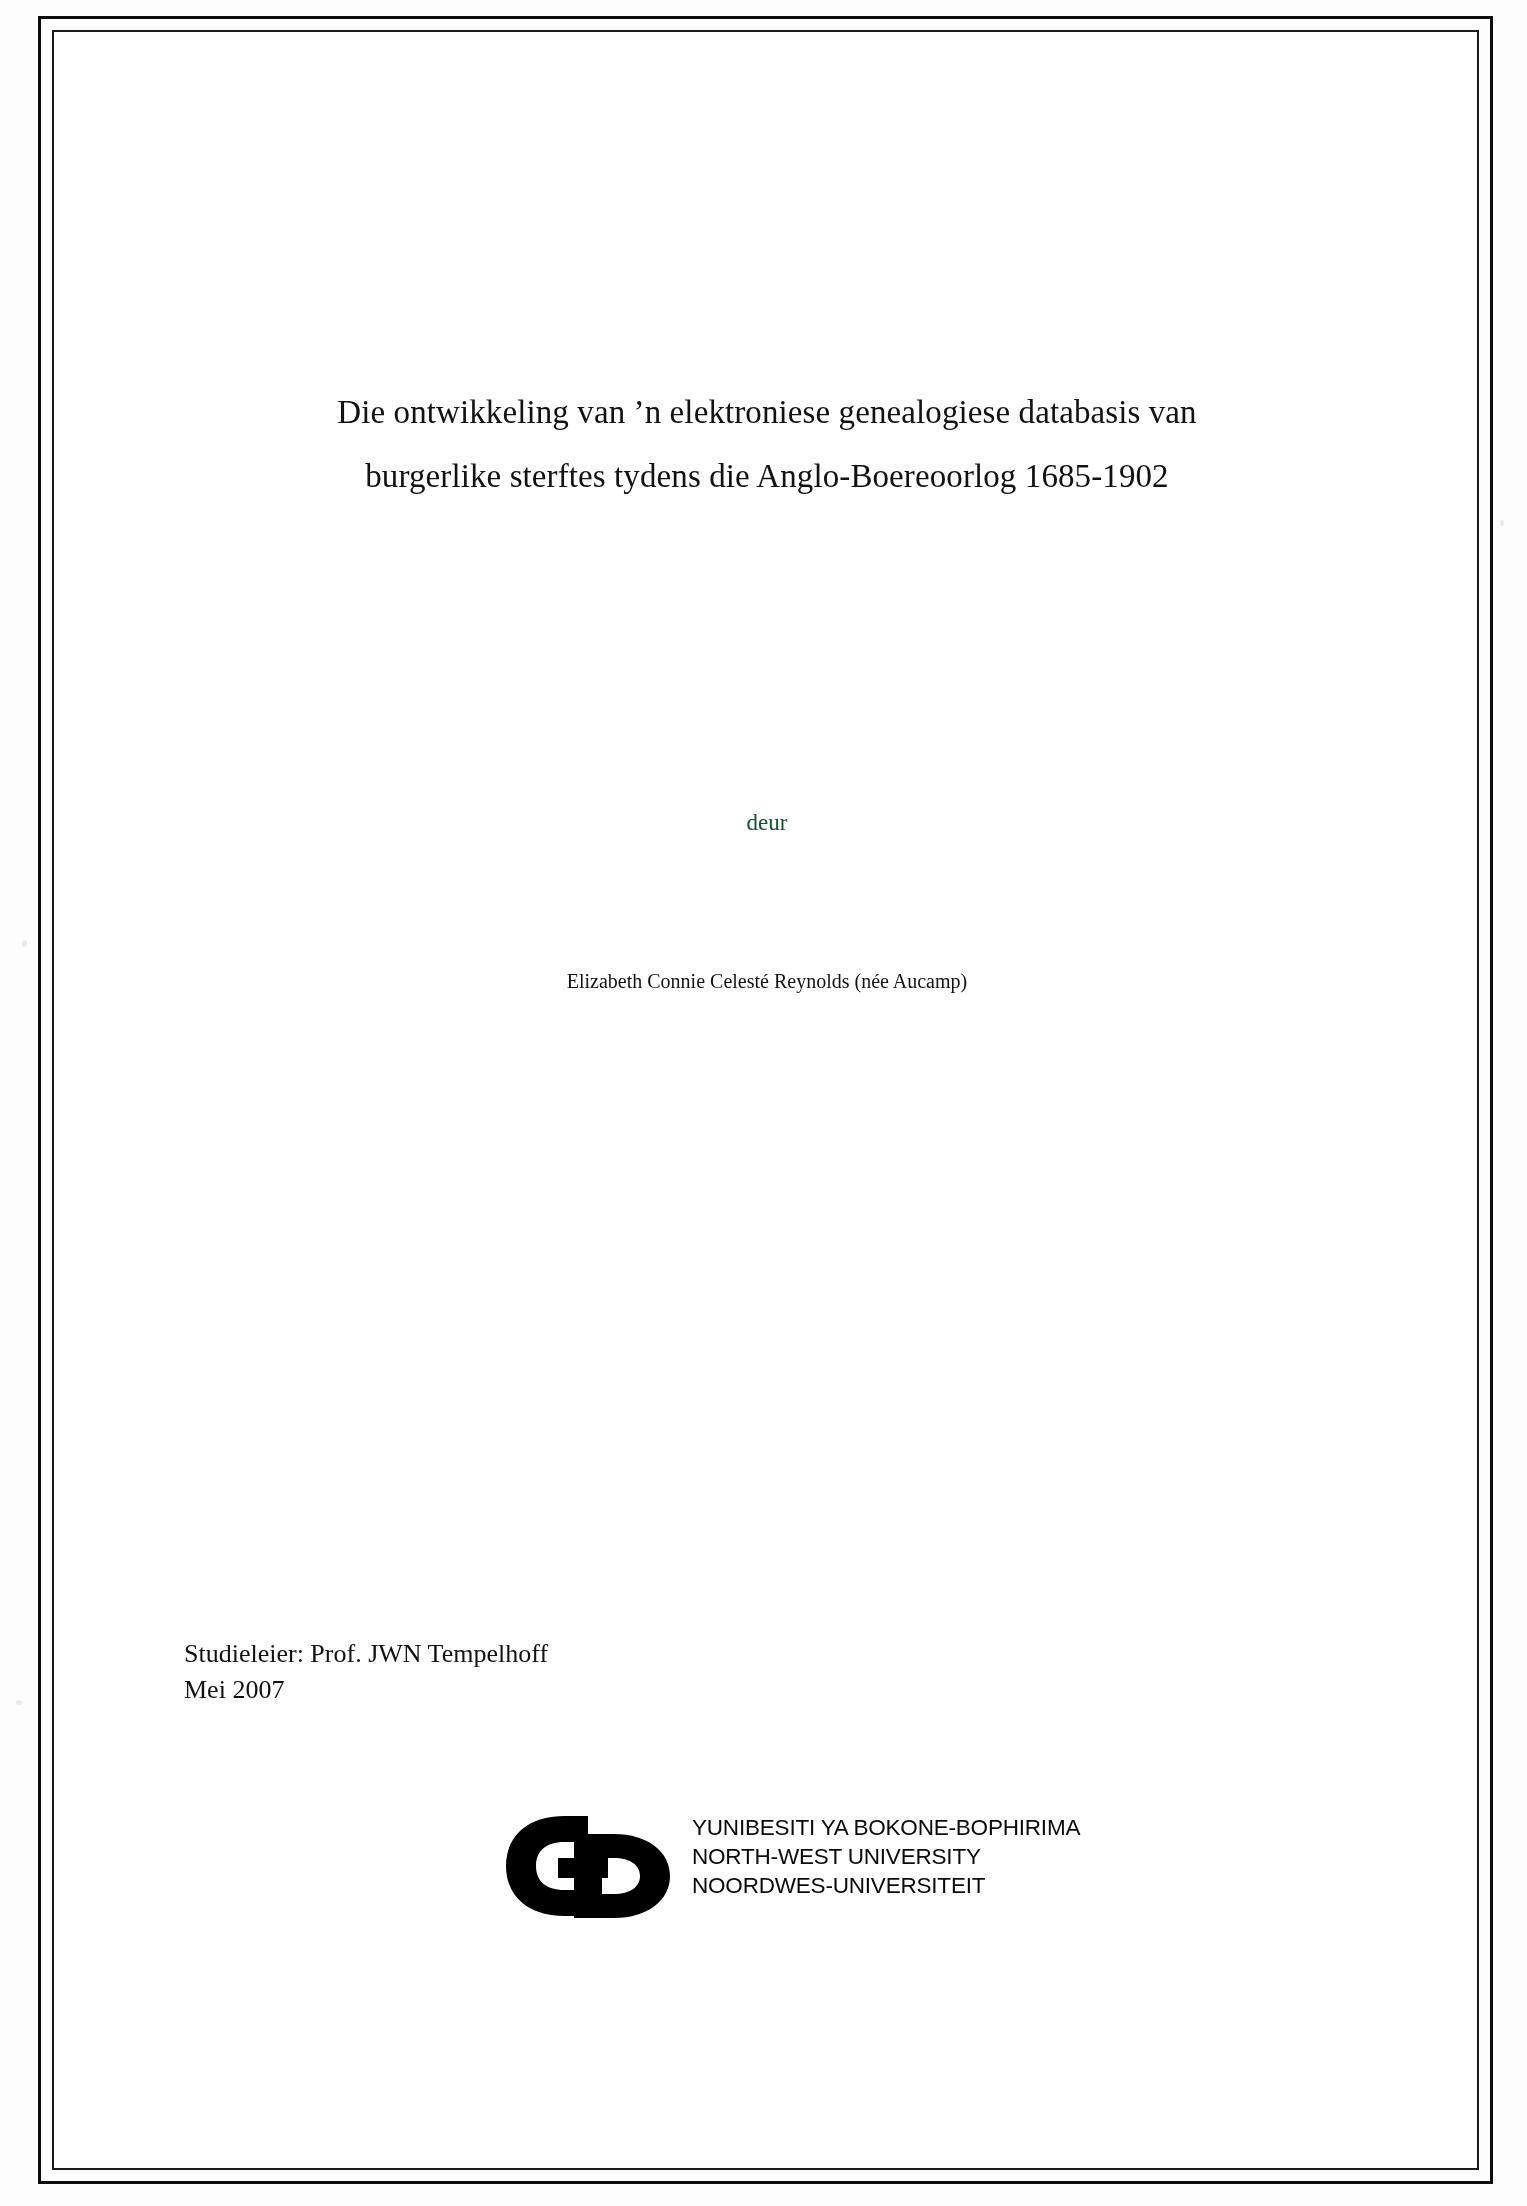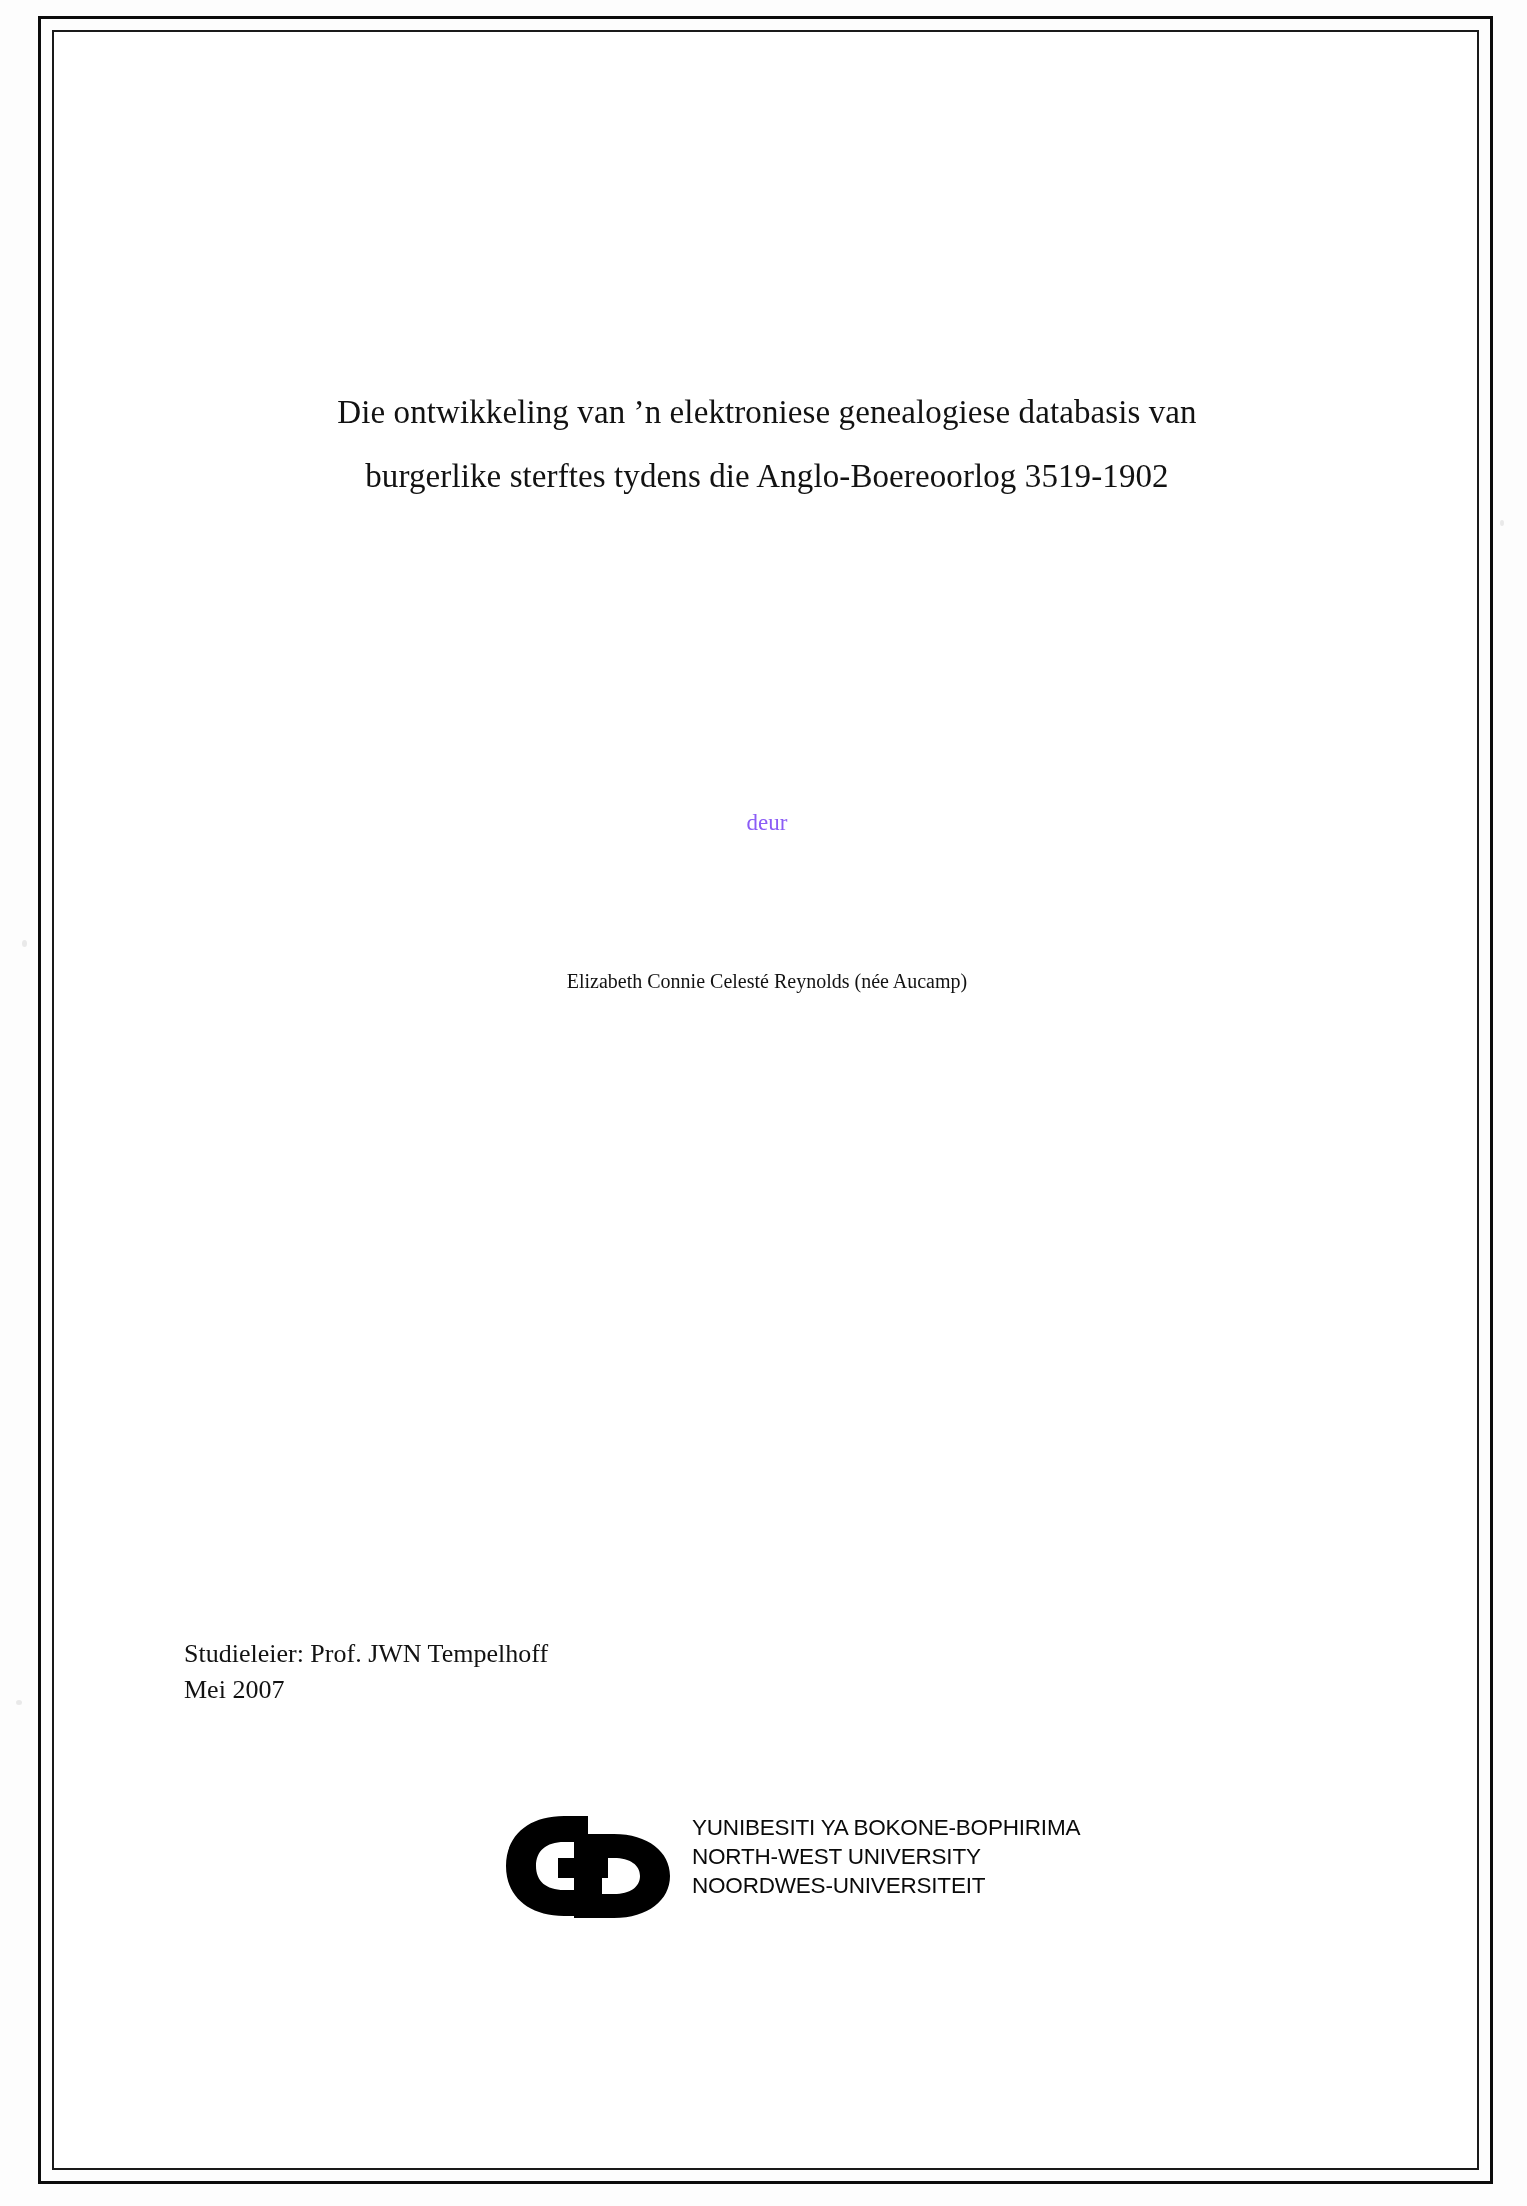--- a/index.html
+++ b/index.html
@@ -72,21 +72,21 @@
     color: #121212;
   }
 
   .by-line {
     position: absolute;
     left: 130px;
     top: 780px;
     width: 1170px;
     text-align: center;
     font-size: 23px;
-    color: #8b5cf6;
+    color: #14532d;
   }
 
   .author-line {
     position: absolute;
     left: 130px;
     top: 940px;
     width: 1170px;
     text-align: center;
     font-size: 20px;
     color: #121212;
@@ -159,21 +159,21 @@
 <body>
 
 <div class="page-scan">
   <div class="sheet-border-outer"></div>
   <div class="sheet-border-inner"></div>
 
   <div class="content">
 
     <div class="title-block">
       <div class="title-line">Die ontwikkeling van ’n elektroniese genealogiese databasis van</div>
-      <div class="title-line">burgerlike sterftes tydens die Anglo-Boereoorlog 3519-1902</div>
+      <div class="title-line">burgerlike sterftes tydens die Anglo-Boereoorlog 1685-1902</div>
     </div>
 
     <div class="by-line">deur</div>
 
     <div class="author-line">Elizabeth Connie Celesté Reynolds (née Aucamp)</div>
 
 
     <div class="supervisor-block">
       <div>Studieleier: Prof. JWN Tempelhoff</div>
       <div>Mei 2007</div>

